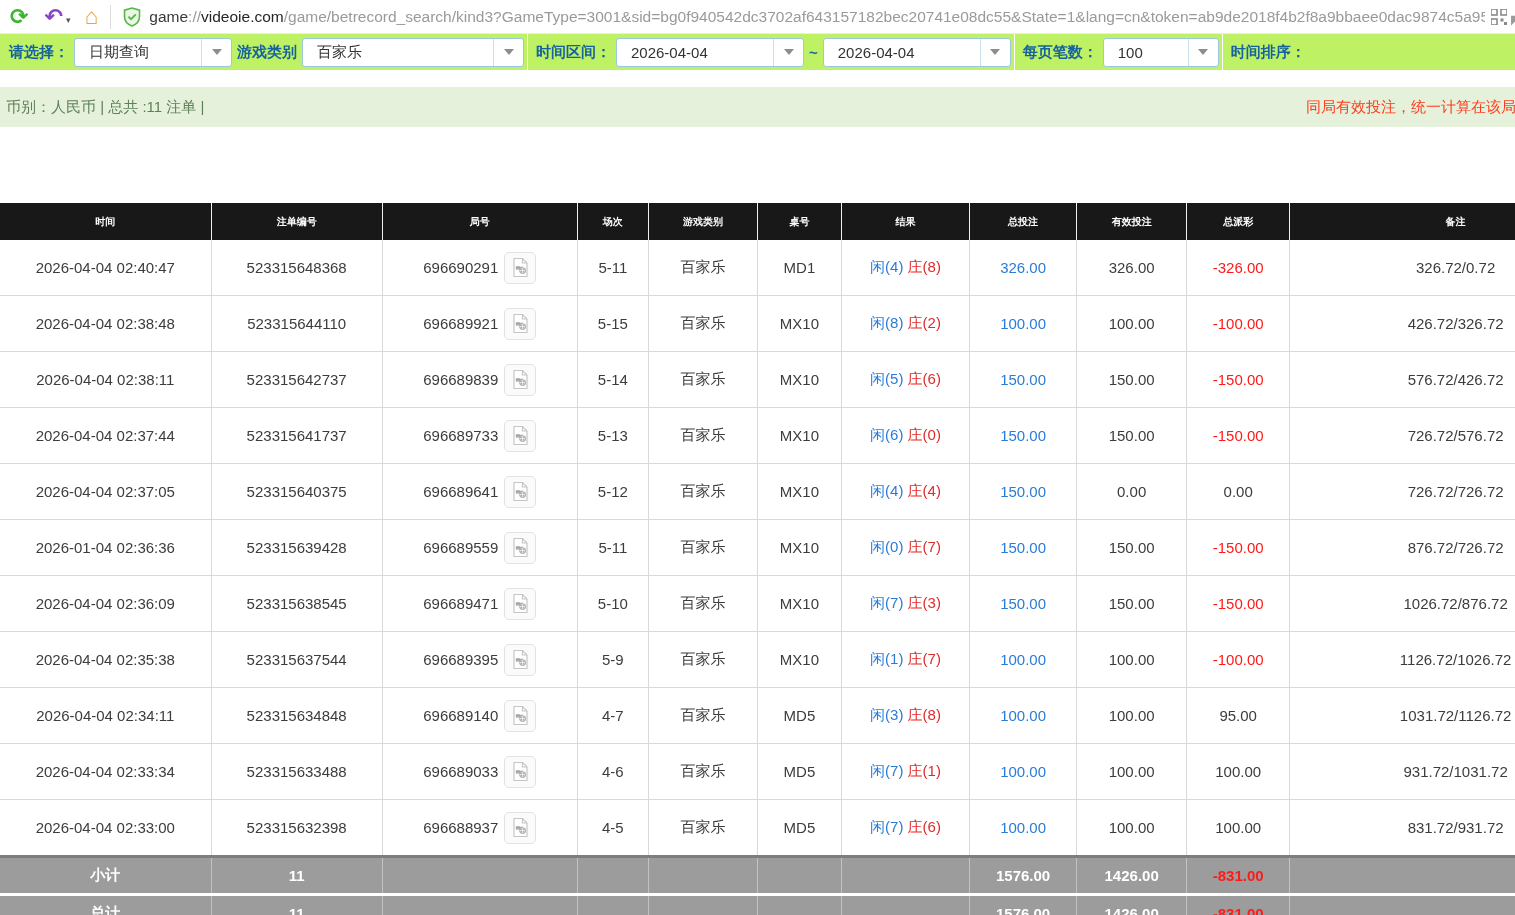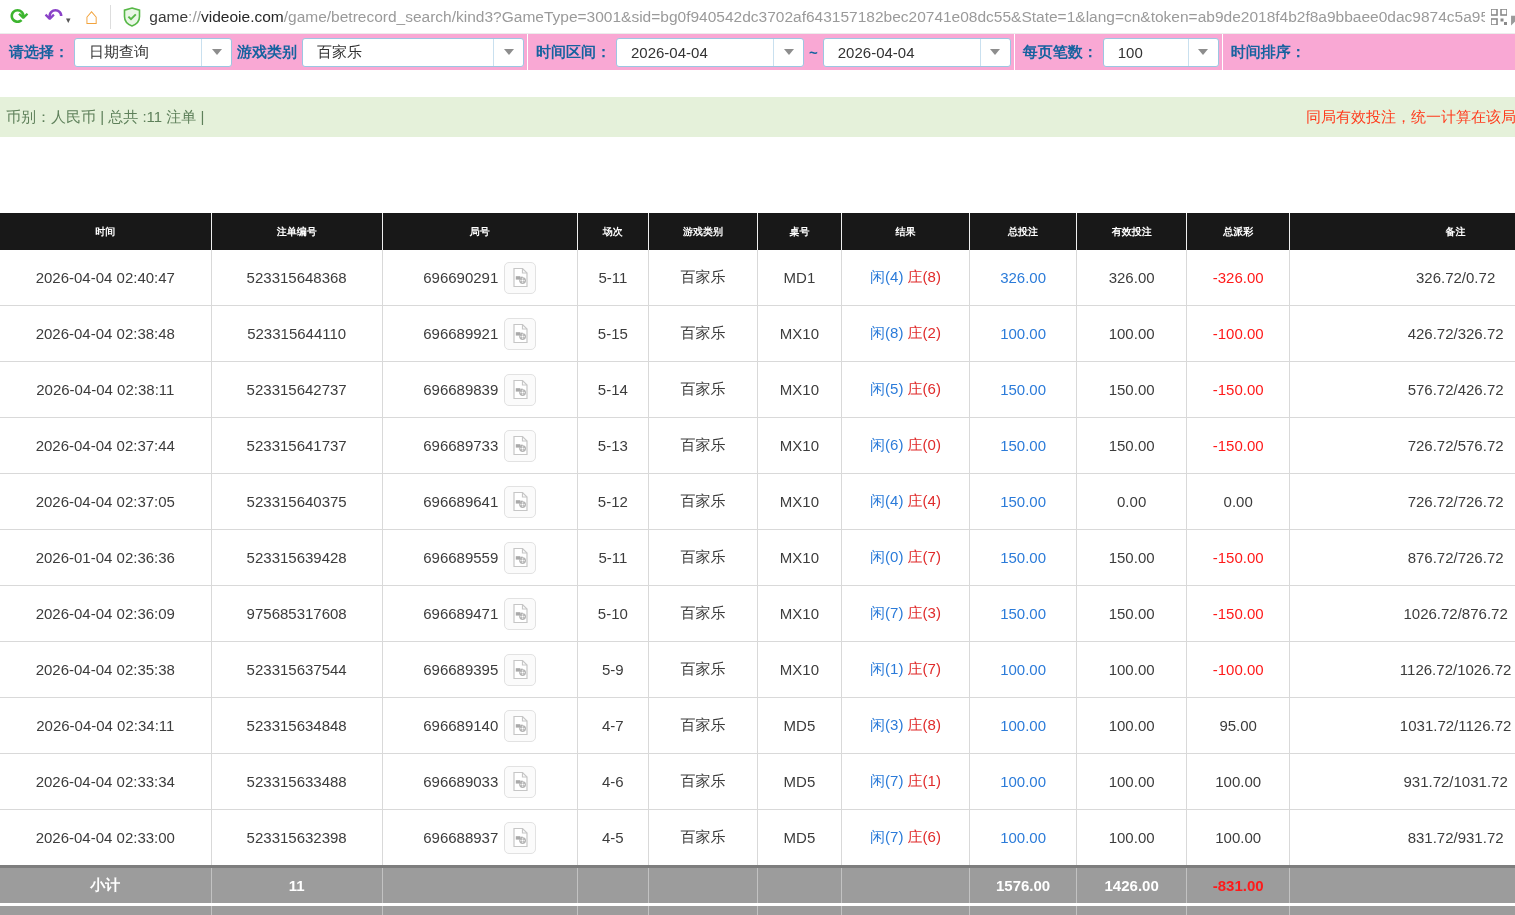--- a/index.html
+++ b/index.html
@@ -16,36 +16,36 @@
   .undo-caret{color:#555;font-size:9px;margin:8px 14px 0 3px;}
   .home{color:#f2a33c;font-size:23px;margin-right:12px;}
   .vsep{width:1px;height:24px;background:#ddd;margin-right:12px;flex:0 0 auto;}
   .shield{margin-right:8px;flex:0 0 auto;display:flex;}
   .url{font-size:15.5px;white-space:nowrap;overflow:hidden;flex:0 1 auto;}
   .url .scheme{color:#3a3a3a}.url .sepc{color:#9a9a9a}
   .url .domain{color:#262626}.url .path{color:#9a9a9a}
   .qr{margin:0 8px 0 6px;flex:0 0 auto;display:flex;}
   .edge-cut{position:absolute;right:-6px;top:12px;color:#9a9a9a;font-size:13px;}
   
-  .filter-bar{height:36px;background:#f9a8d4;display:flex;align-items:center;
+  .filter-bar{height:36px;background:#bef264;display:flex;align-items:center;
     padding-left:4px;white-space:nowrap;overflow:hidden;}
   .filter-bar>*{flex:0 0 auto;}
   .f-label{color:#16629f;font-weight:bold;font-size:15px;margin:0 5px;}
   .select{height:27px;background:#fff;border:1px solid #9cc6e2;border-radius:3px;
     display:flex;align-items:center;cursor:pointer;}
   .select .val{flex:1;padding:0 14px;font-size:15px;color:#333;overflow:hidden;}
   .select .val.muted{color:#979797;}
   .select .arrow-box{width:29px;align-self:stretch;border-left:1px solid #c9e0ef;
     display:flex;align-items:center;justify-content:center;}
   .tri{width:0;height:0;border-left:5px solid transparent;border-right:5px solid transparent;
     border-top:6px solid #8d8d8d;}
   .w156{width:156px}.w220{width:220px}.w186{width:186px}.w114{width:114px}.w200{width:200px}
   .fsep{width:1px;align-self:stretch;background:#fff;margin:0 3px;}
   
-  .summary-bar{height:40px;background:#e5f1da;margin-top:27px;display:flex;
+  .summary-bar{height:40px;background:#e5f1da;margin-top:17px;display:flex;
     align-items:center;justify-content:space-between;padding-left:6px;overflow:hidden;}
   .sum-left{color:#5e805a;font-size:15px;}
   .sum-right{color:#ff3b1c;font-size:15px;white-space:nowrap;margin-right:-16px;}
   
   .table-wrap{width:1515px;overflow:hidden;margin-top:76px;}
   table{width:1621px;border-collapse:collapse;table-layout:fixed;}
   thead th{background:#181818;color:#fff;font-size:10px;font-weight:bold;height:35px;
     border-right:1px solid #efefef;text-align:center;}
   thead th:last-child{border-right:none;}
   tbody td{height:53px;border-bottom:1px solid #d9d9d9;border-right:1px solid #d9d9d9;
@@ -353,21 +353,21 @@
           <td>百家乐</td>
           <td>MX10</td>
           <td><span class="player">闲(0)</span> <span class="banker">庄(7)</span></td>
           <td><span class="blue">150.00</span></td>
           <td>150.00</td>
           <td class="red">-150.00</td>
           <td>876.72/726.72</td>
         </tr>
         <tr>
           <td>2026-04-04 02:36:09</td>
-          <td>975685317608</td>
+          <td>523315638545</td>
           <td>
             <div class="round-wrap">
               <span>696689471</span>
               <button class="video-btn">
                 <svg width="20" height="21" viewBox="0 0 20 21">
                   <path d="M4 1.5h8.5L17 6v13.5H4z" fill="#ffffff" stroke="#c6c6c6" stroke-width="1.2"></path>
                   <path d="M12.5 1.5V6H17" fill="none" stroke="#c6c6c6" stroke-width="1.2"></path>
                   <rect x="5.8" y="9.2" width="4.6" height="3.4" fill="#a9a9a9"></rect>
                   <path d="M10.4 10.2l2-1v3l-2-1z" fill="#a9a9a9"></path>
                   <circle cx="12.6" cy="13.6" r="3.4" fill="#b3b3b3"></circle>

